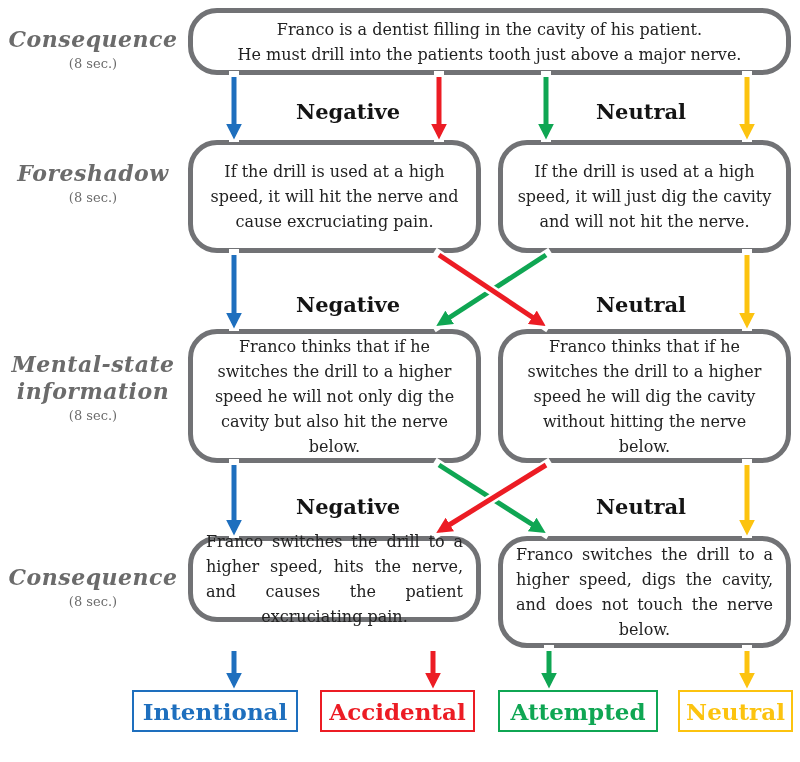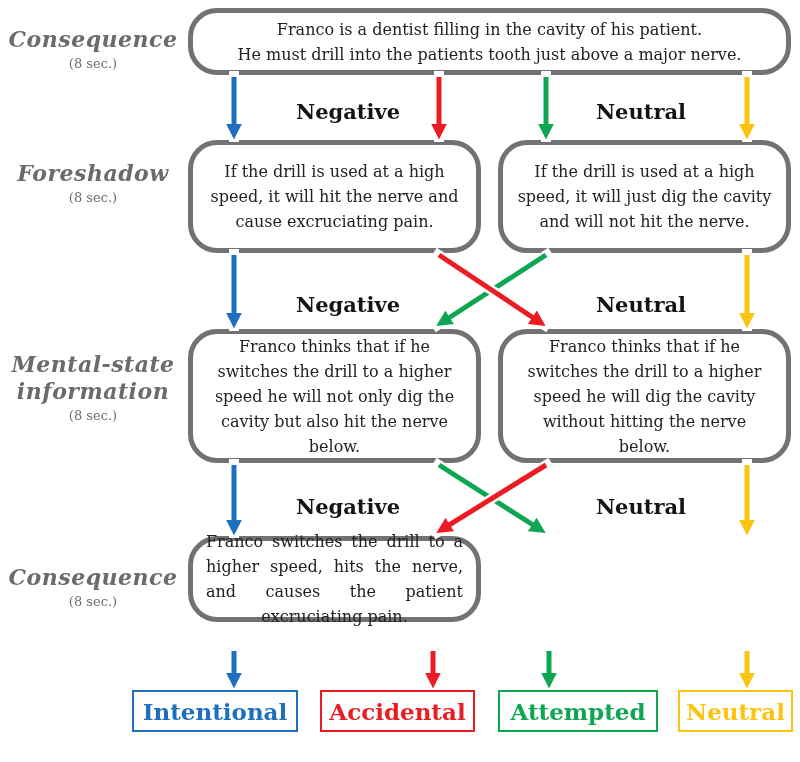--- a/index.html
+++ b/index.html
@@ -102,20 +102,23 @@
   <div class="gbox gbox-ment-neg">
     <div class="txt">Franco thinks that if he switches the drill to a higher speed he will not only dig the cavity but also hit the nerve below.</div>
   </div>
   <div class="gbox gbox-ment-neu">
     <div class="txt">Franco thinks that if he switches the drill to a higher speed he will dig the cavity without hitting the nerve below.</div>
   </div>
 
   <div class="gbox gbox-cons-neg">
     <div class="txt">Franco switches the drill to a higher speed, hits the nerve, and causes the patient excruciating pain.</div>
   </div>
+  <div class="gbox gbox-cons-neu">
+    <div class="txt">Franco switches the drill to a higher speed, digs the cavity, and does not touch the nerve below.</div>
+  </div>
 
   <div class="outcome outcome-accidental">
     <span>Accidental</span>
   </div>
   <div class="outcome outcome-intentional">
     <span>Intentional</span>
   </div>
   <div class="outcome outcome-attempted">
     <span>Attempted</span>
   </div>

